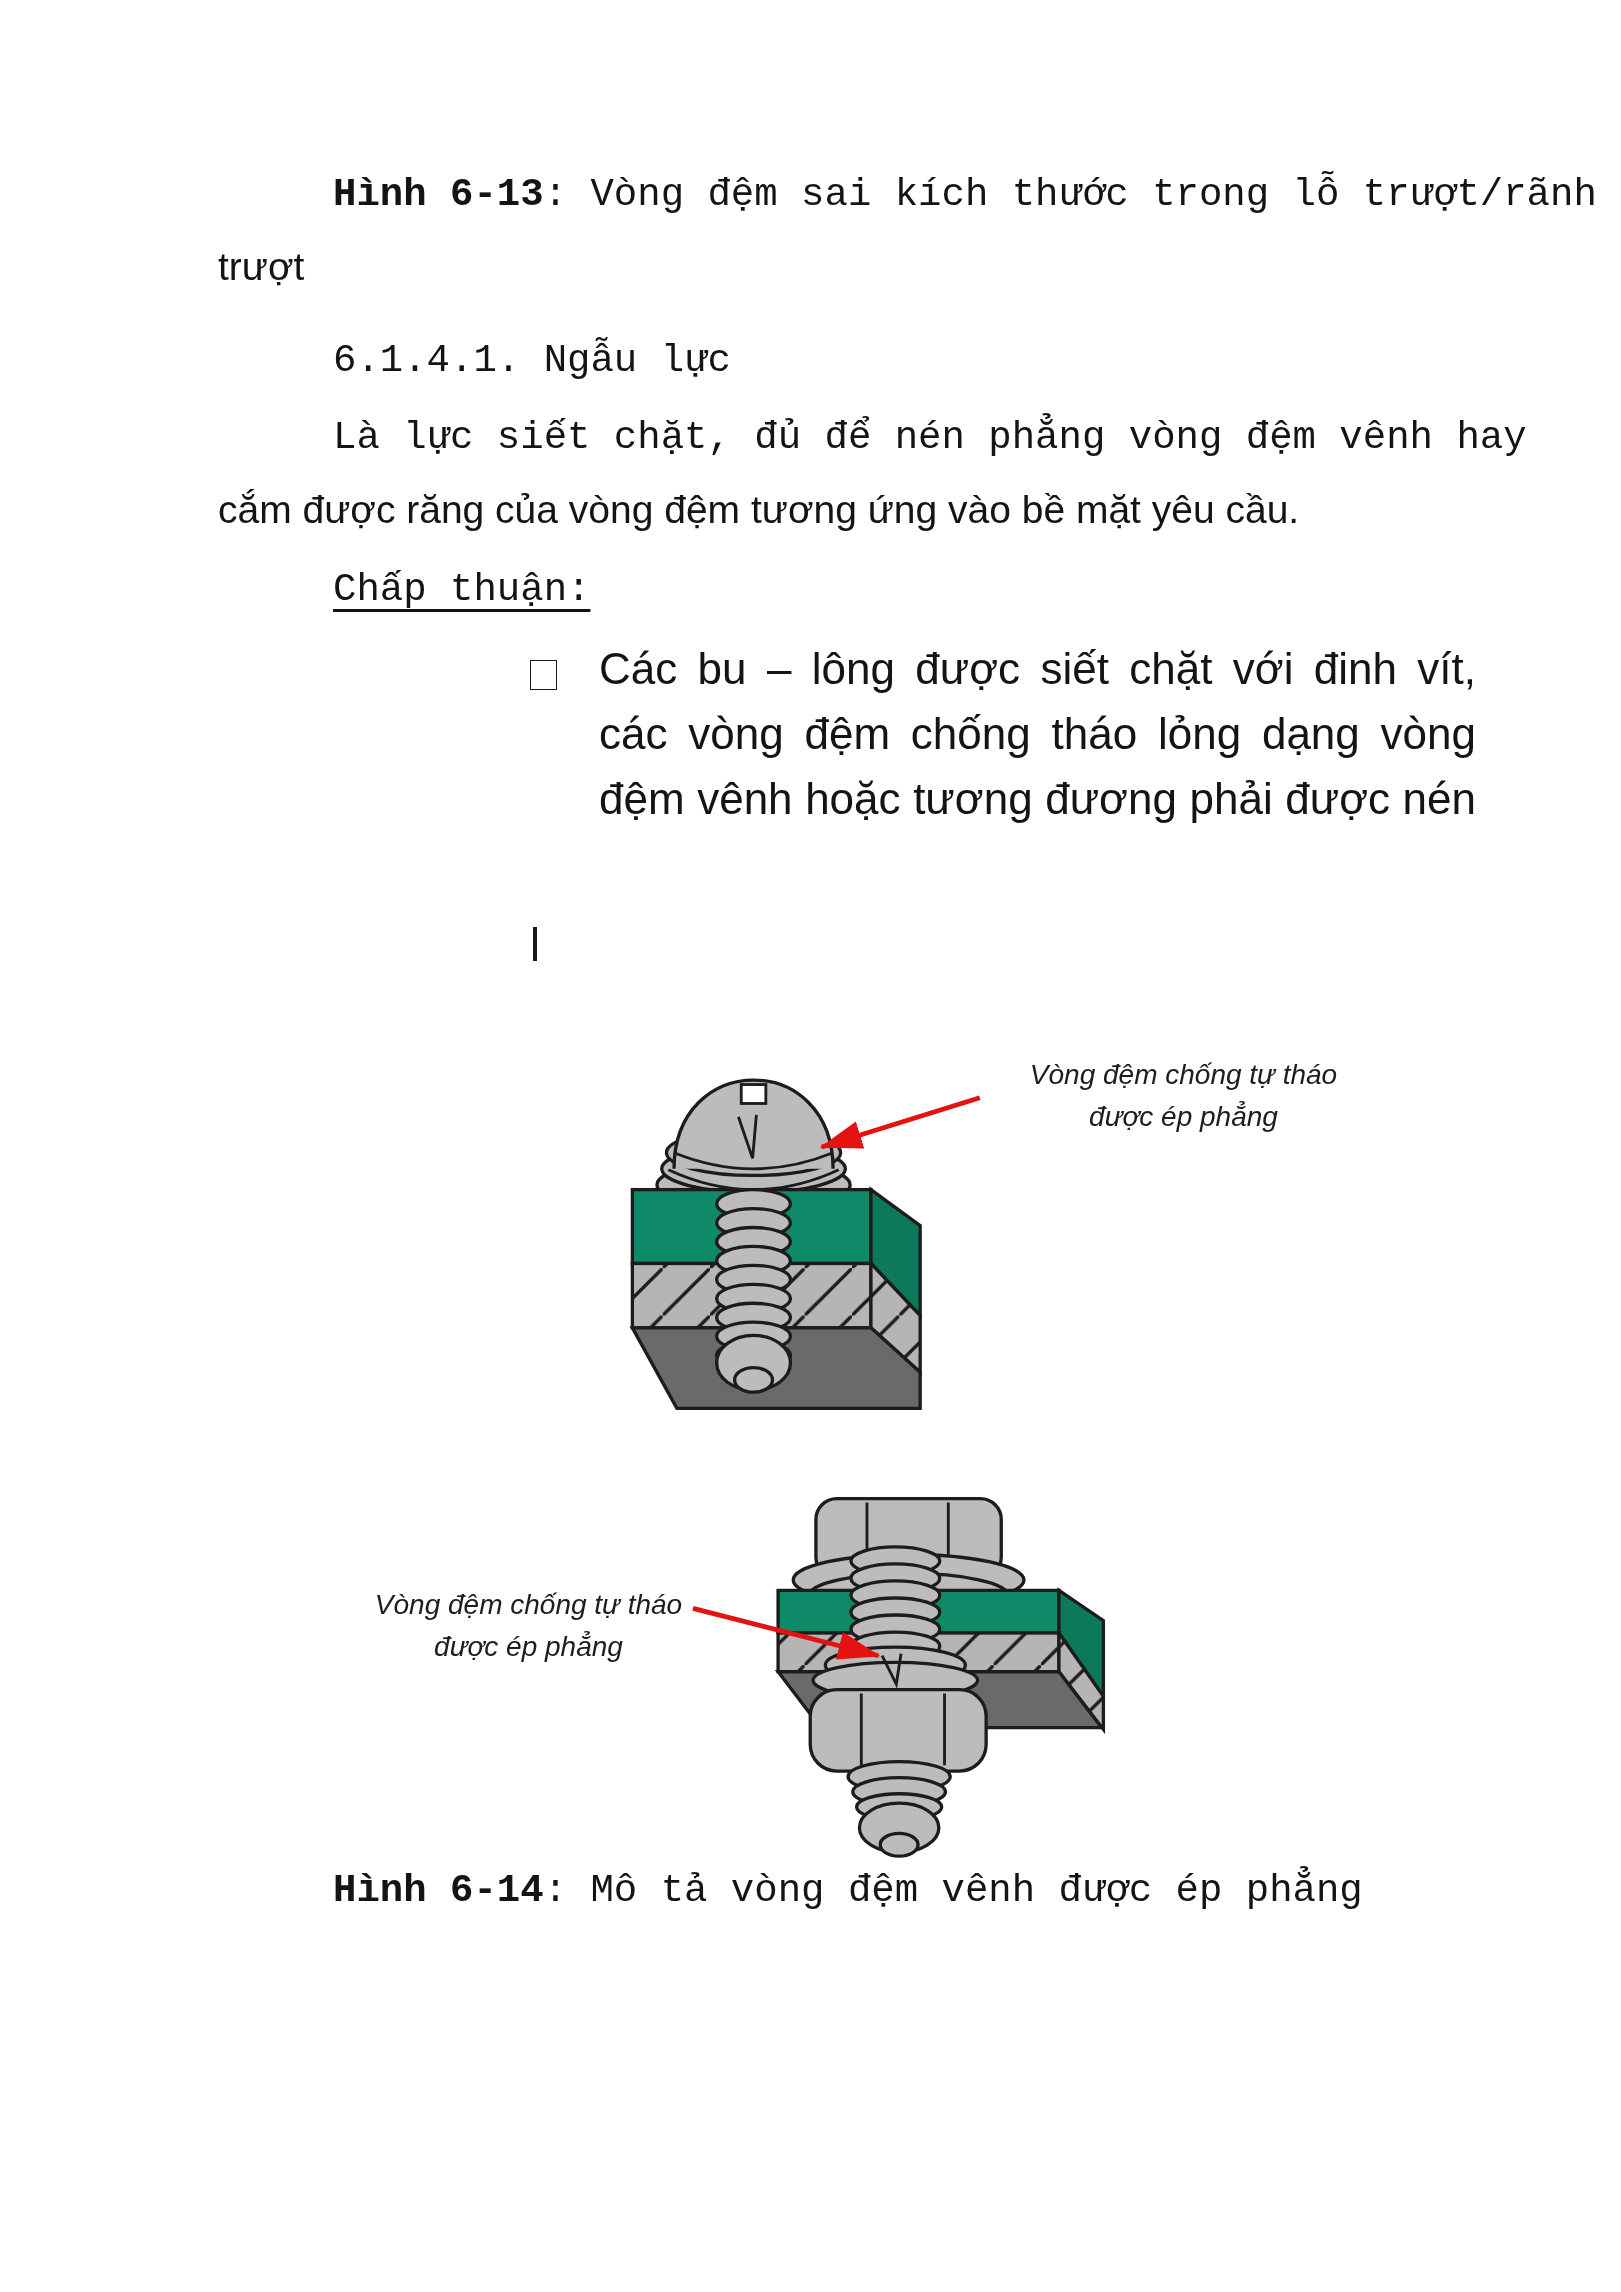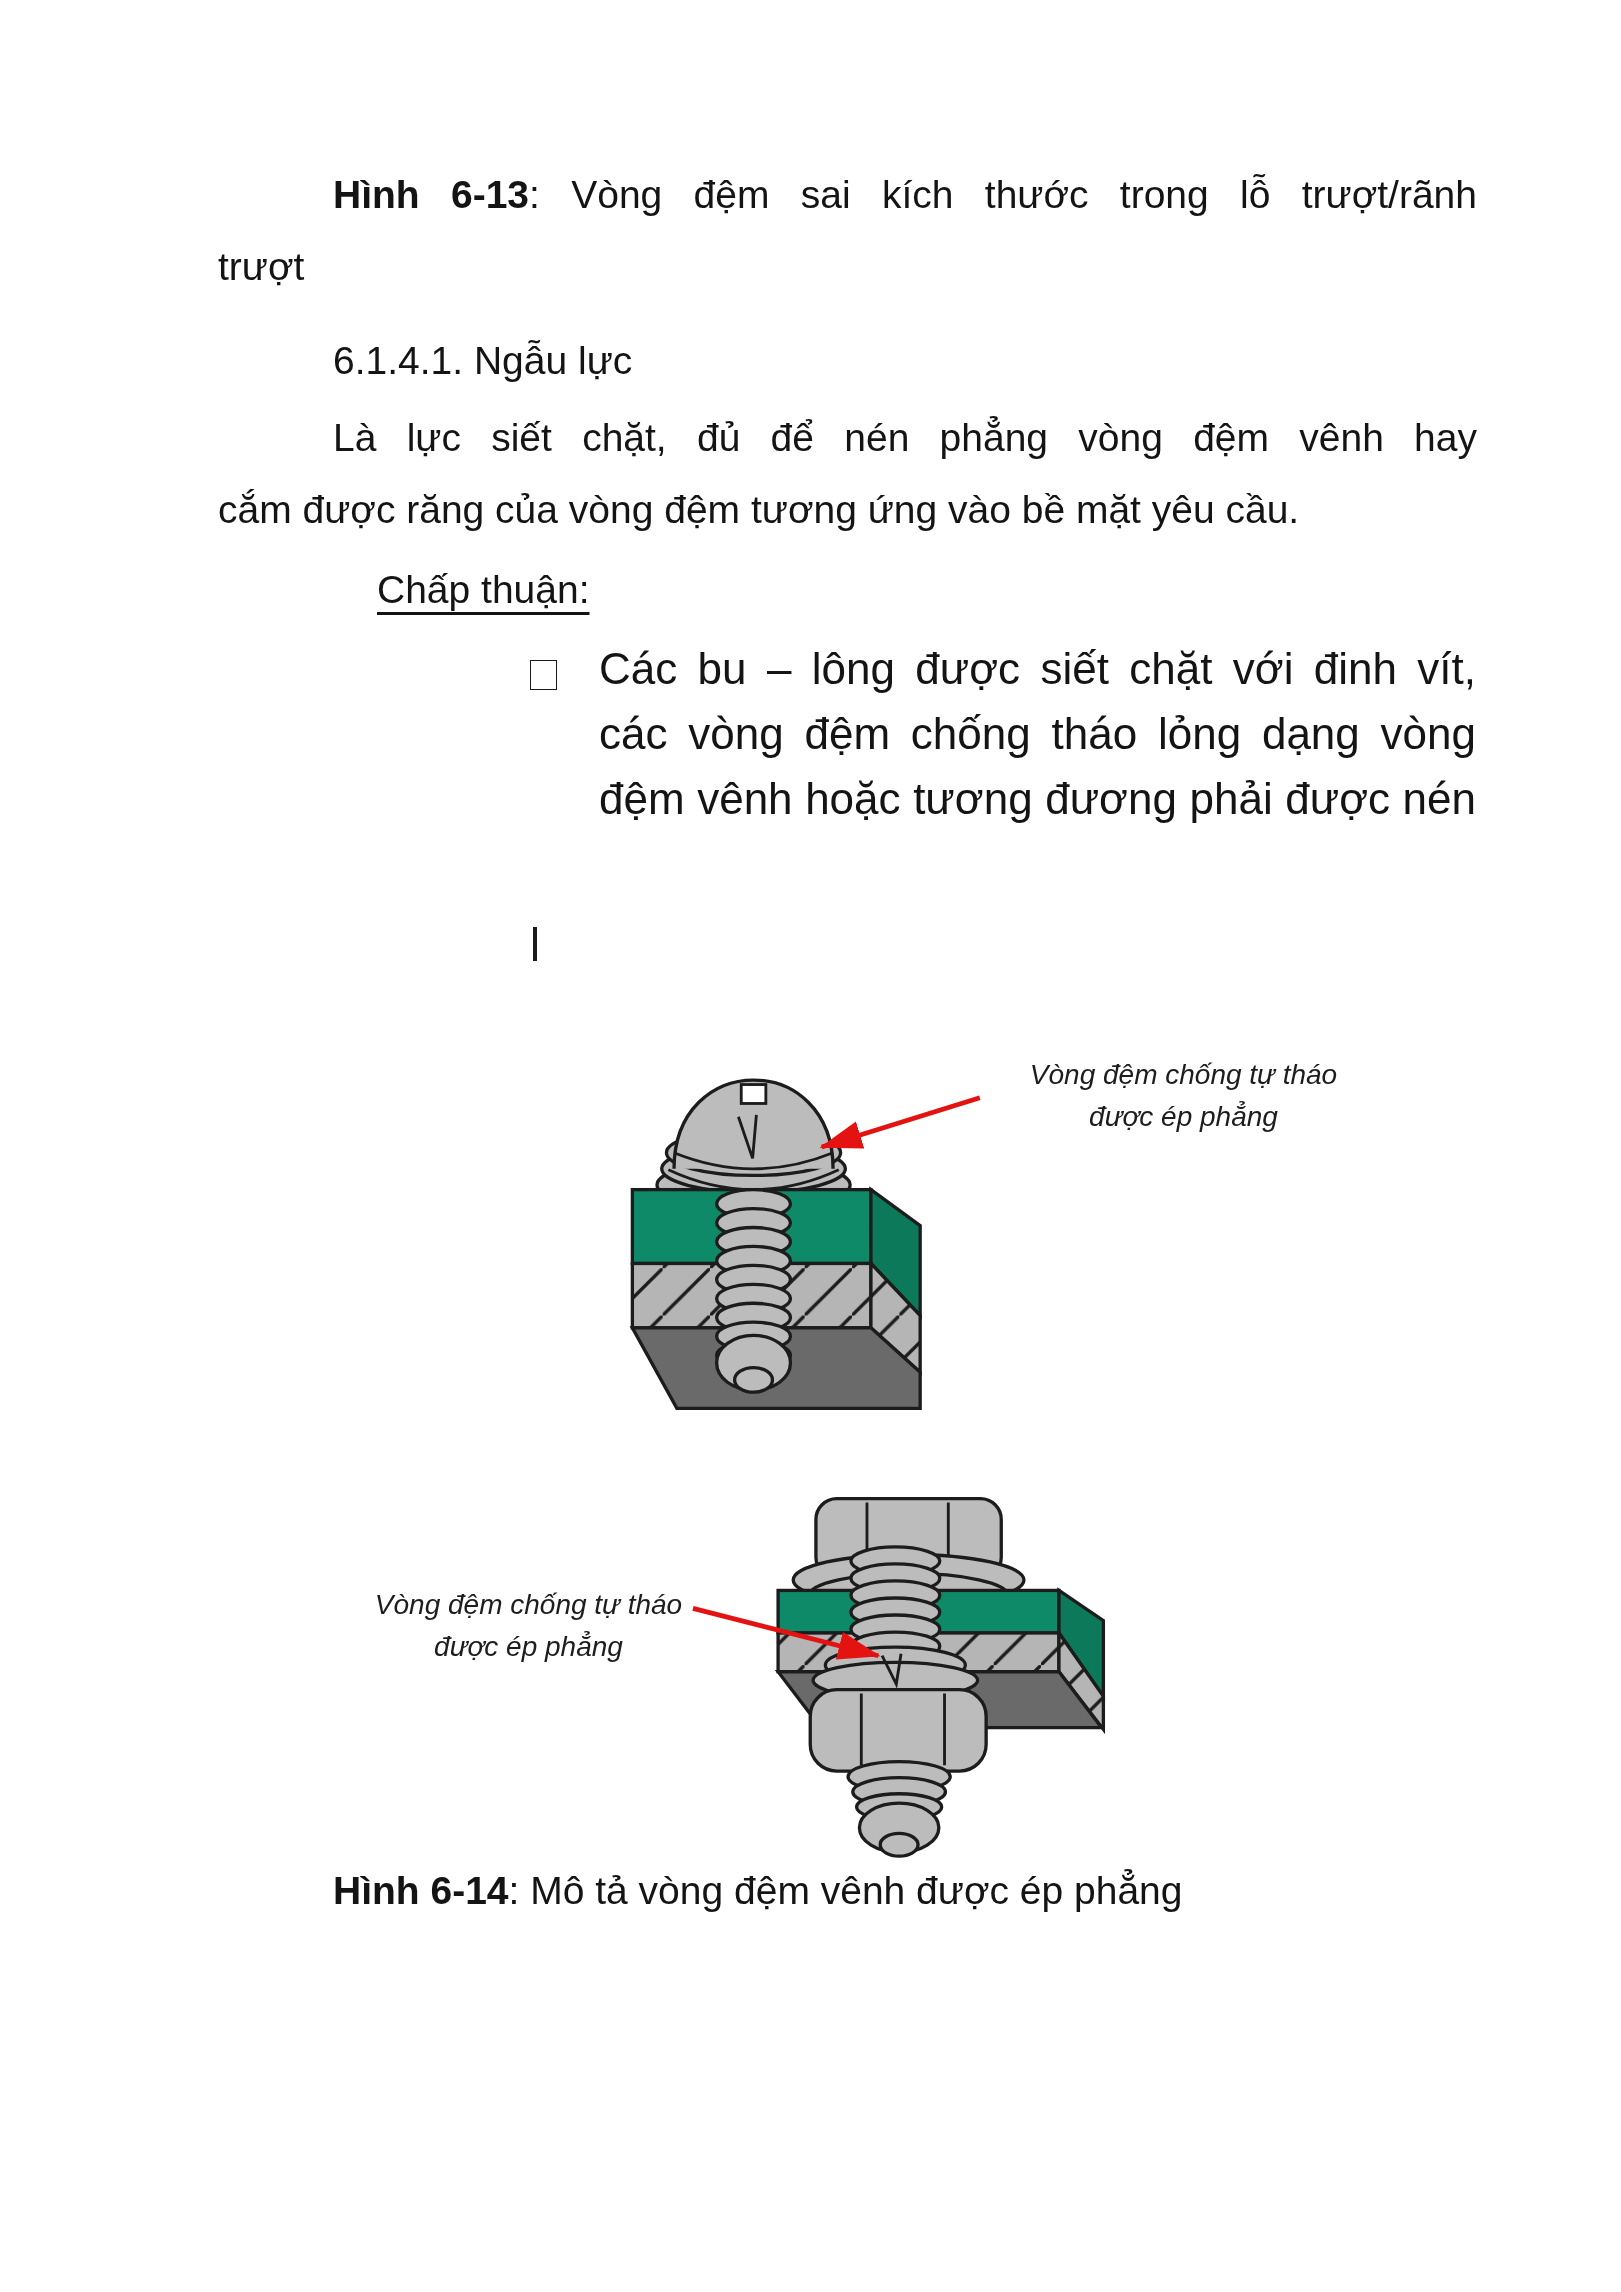--- a/index.html
+++ b/index.html
@@ -1,23 +1,23 @@
 <!DOCTYPE html>
 <html style="--green: #0f8a68; --green_dark: #0c7a5a; --hatch_bg: #b5b5b5; --slab: #6a6a6a; --metal: #bcbcbc; --outline: #1c1c1c; --arrow: #e51212; --text: #141414;font-size:15px"><head>
 <meta charset="utf-8">
 <style>
   html,body{margin:0;padding:0;background:#ffffff;}
   .page{position:relative;width:1621px;height:2292px;background:#fff;overflow:hidden;
         font-family:"Liberation Sans","DejaVu Sans",sans-serif;color:#141414;}
   .para{position:absolute;left:218px;width:1259px;font-size:39px;line-height:72px;}
   .line{text-align:left;white-space:nowrap;}
   .jl{text-align:justify;text-align-last:justify;}
-  .ind{padding-left:115px;}
+  .ind{padding-left:115px;font-family:Liberation Mono, monospace;}
   .b{font-weight:bold;}
-  .ul{text-decoration:underline;text-decoration-thickness:2.8px;text-underline-offset:8.5px;margin-left:44px;}
+  .ul{text-decoration:underline;text-decoration-thickness:2.8px;text-underline-offset:8.5px;}
   .bullets{position:absolute;left:599px;width:877px;font-size:44px;line-height:65px;}
   .marker-box{position:absolute;left:530px;width:24.6px;height:28px;border:1.9px solid #1a1a1a;}
   .marker-bar{position:absolute;left:533px;width:3.8px;height:34px;background:#1a1a1a;}
   .fig{position:absolute;font-style:italic;}
   .fig svg{position:absolute;left:0;top:0;}
   .figlabel{position:absolute;font-size:28px;line-height:42px;text-align:center;color:#1d1d1d;}
   .shape{stroke:var(--outline);stroke-width:3.5;}
   .noline{stroke:none;}
 </style>
 </head>

